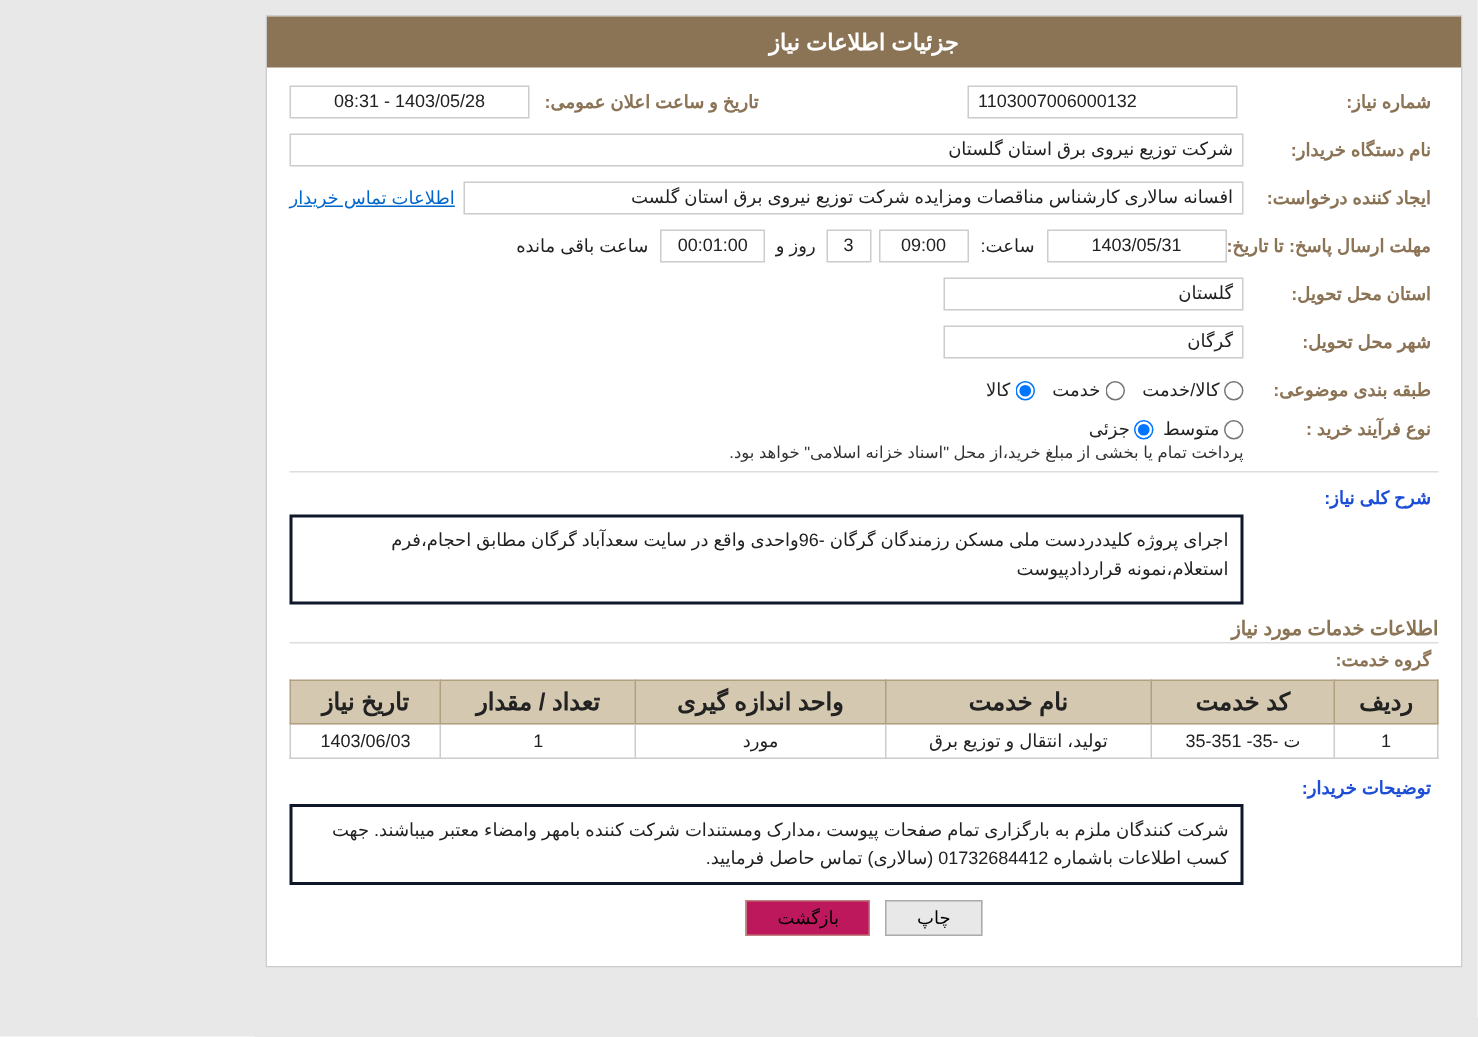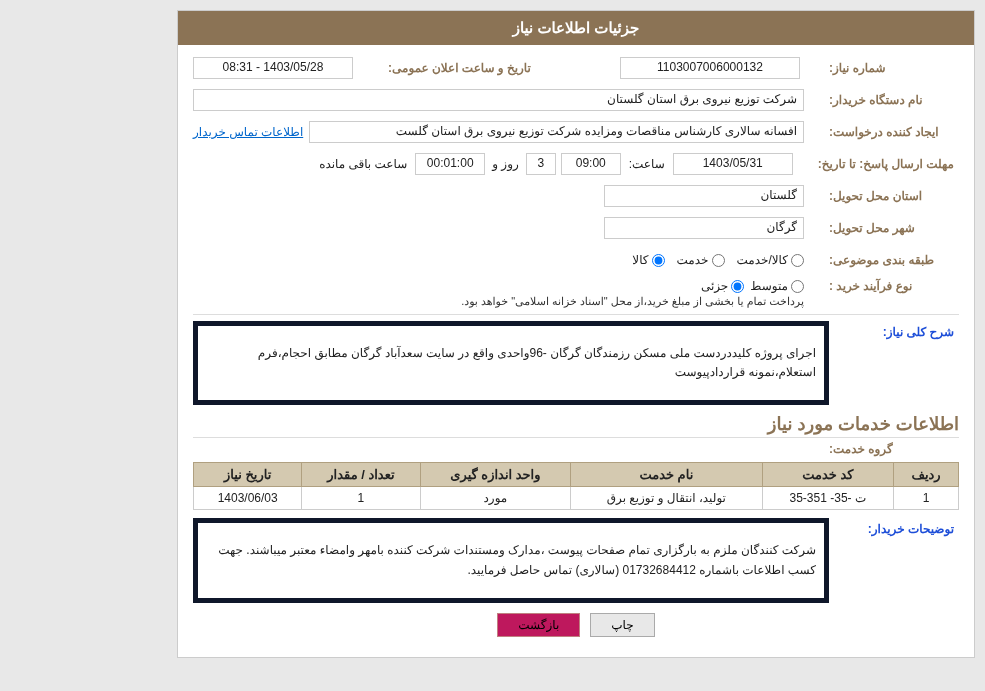--- a/index.html
+++ b/index.html
@@ -34,24 +34,23 @@
     .info-row {
       display: flex;
       align-items: center;
       margin-bottom: 6px;
       min-height: 26px;
     }
     .label {
       color: #8B7355;
       font-weight: bold;
       min-width: 130px;
-      text-align: left;
+      text-align: right;
       padding-right: 5px;
       flex-shrink: 0;
-      margin-left: 25px;
     }
     .value-box {
       background: #fff;
       border: 1px solid #ccc;
       padding: 2px 6px;
       min-width: 200px;
       min-height: 22px;
       display: inline-block;
     }
     .date-row {
@@ -103,34 +102,35 @@
       align-items: center;
       gap: 3px;
     }
     .process-desc {
       color: #333;
       font-size: 11px;
     }
     .section-title {
       color: #8B7355;
       font-weight: bold;
-      font-size: 18px;
+      font-size: 13px;
       margin: 8px 0 4px 0;
       border-bottom: 1px solid #ddd;
       padding-bottom: 2px;
     }
     .text-area-box {
-      border: 5px solid #0f172a;
-      background: #fff;
-      padding: 18px 8px;
+      border: 2px solid #0f172a;
+      background: #fff;
+      padding: 6px 8px;
       min-height: 60px;
       width: 100%;
       font-size: 12px;
       line-height: 1.6;
       direction: rtl;
+      margin-top: 22px;
     }
     .narration-row {
       display: flex;
       align-items: flex-start;
       margin-bottom: 6px;
     }
     .narration-label {
       color: #1d4ed8;
       font-weight: bold;
       min-width: 130px;
@@ -148,21 +148,21 @@
       border-collapse: collapse;
       margin-top: 4px;
       margin-bottom: 8px;
     }
     .info-table th {
       background: #d4c9b0;
       border: 1px solid #b0a080;
       padding: 4px 8px;
       text-align: center;
       font-weight: bold;
-      font-size: 13px;
+      font-size: 16px;
     }
     .info-table td {
       border: 1px solid #ccc;
       padding: 4px 8px;
       text-align: center;
       background: #fff;
       font-size: 12px;
     }
     .relative {
       position: relative;
@@ -214,21 +214,21 @@
 
     <div class="header-bar">
       <span>جزئیات اطلاعات نیاز</span>
     </div>
 
     <div class="content relative">
 
       <div class="info-row" style="justify-content: space-between;">
         <div style="display:flex; align-items:center; gap:4px;">
           <span class="label">شماره نیاز:</span>
-          <span class="value-box" style="min-width:180px; text-align:center;">1103007006000132</span>
+          <span class="value-box" style="min-width:180px; text-align:left;">1103007006000132</span>
         </div>
         <div style="display:flex; align-items:center; gap:4px;">
           <span class="label" style="min-width:auto; padding-left:6px;">تاریخ و ساعت اعلان عمومی:</span>
           <span class="value-box" style="min-width:160px; text-align:center;">1403/05/28 - 08:31</span>
         </div>
       </div>
 
       <div class="info-row">
         <span class="label">نام دستگاه خریدار:</span>
         <span class="value-box" style="flex:1;">شرکت توزیع نیروی برق استان گلستان</span>

